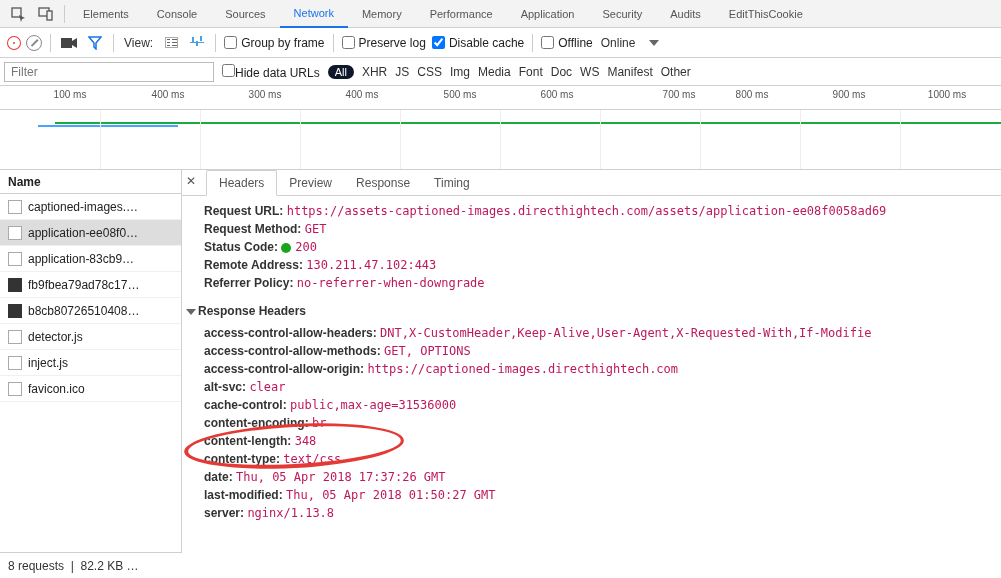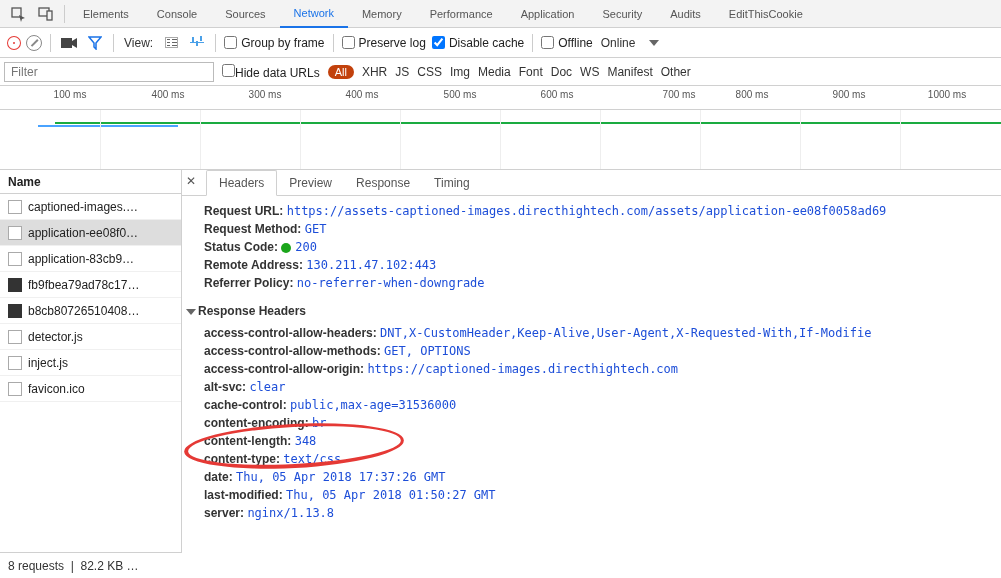--- a/index.html
+++ b/index.html
@@ -60,21 +60,21 @@
 .toolbar2 input[type=checkbox]{width:13px;height:13px;}
 .toolbar2 .caretdown{width:0;height:0;border-left:5px solid transparent;border-right:5px solid transparent;border-top:6px solid #666;margin-left:6px;}
 .filterbar{
   display:flex;align-items:center;height:28px;border-bottom:1px solid #d0d0d0;
   padding:0 4px;gap:8px;
 }
 .filterbar input[type=text]{
   width:210px;height:20px;border:1px solid #bbb;padding:1px 6px;font-size:12px;
 }
 .pill{
-  background:#c2410c;color:#fff;border-radius:8px;padding:1px 7px;font-size:11px;
+  background:#0f172a;color:#fff;border-radius:8px;padding:1px 7px;font-size:11px;
 }
 .flt{color:#333;font-size:12px;}
 .timeline{
   height:24px;border-bottom:1px solid #d0d0d0;position:relative;font-size:10px;color:#555;
 }
 .timeline .tick{position:absolute;top:3px;transform:translateX(-50%);}
 .waterfall{height:60px;border-bottom:1px solid #d0d0d0;position:relative;}
 .waterfall .greenline{position:absolute;top:12px;left:55px;right:0;height:2px;background:#1aab40;}
 .waterfall .blueline{position:absolute;top:15px;left:38px;width:140px;height:2px;background:#4aa3ff;}
 .waterfall .slice{position:absolute;top:0;bottom:0;width:1px;background:#eee;}
@@ -89,21 +89,21 @@
 .detail{flex:1;overflow:hidden;position:relative;}
 .detail .closebtn{position:absolute;left:4px;top:4px;color:#555;}
 .detail .subtabs{display:flex;height:26px;border-bottom:1px solid #d0d0d0;align-items:stretch;padding-left:24px;}
 .detail .subtab{padding:0 12px;display:flex;align-items:center;color:#555;}
 .detail .subtab.active{background:#fff;border:1px solid #d0d0d0;border-bottom:1px solid #fff;border-radius:2px 2px 0 0;margin-bottom:-1px;}
 .detail .content{padding:6px 10px 6px 6px;font-size:12px;line-height:18px;overflow:hidden;}
 .sectionhdr{font-weight:700;color:#333;margin:4px 0;}
 .sectionhdr .tri{display:inline-block;width:0;height:0;border-top:5px solid transparent;border-bottom:5px solid transparent;border-left:6px solid #666;transform:rotate(90deg);margin-right:4px;vertical-align:middle;}
 .kv{padding-left:16px;white-space:nowrap;}
 .kv .k{font-weight:700;color:#333;}
-.kv .v{font-family:Menlo,Consolas,monospace;color:#1d4ed8;}
+.kv .v{font-family:Menlo,Consolas,monospace;color:#be185d;}
 .status-dot{display:inline-block;width:10px;height:10px;border-radius:50%;background:#1ba51b;margin-right:4px;vertical-align:middle;}
 .footer{height:26px;border-top:1px solid #d0d0d0;display:flex;align-items:center;padding-left:8px;color:#333;font-size:12px;width:182px;text-align:center;}
 .redcircle{
   position:absolute;
   border:3px solid #e53935;
   border-radius:50%;
   pointer-events:none;
 }
 .listicons{border:1px solid #aaa;width:13px;height:11px;display:inline-block;position:relative;}
 .listicons::before{content:"";position:absolute;left:1px;top:1px;width:3px;height:1px;background:#666;box-shadow:0 3px 0 #666,0 6px 0 #666;}

